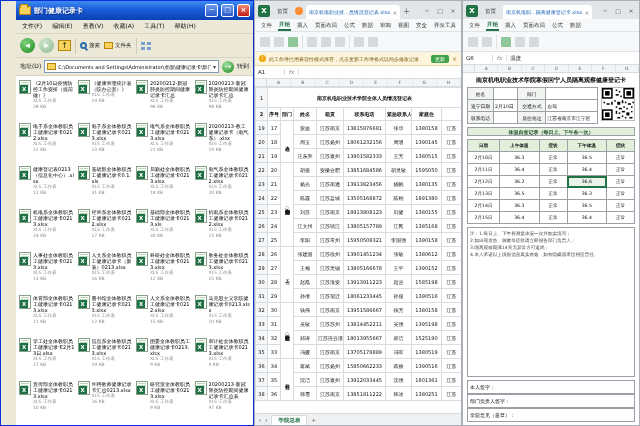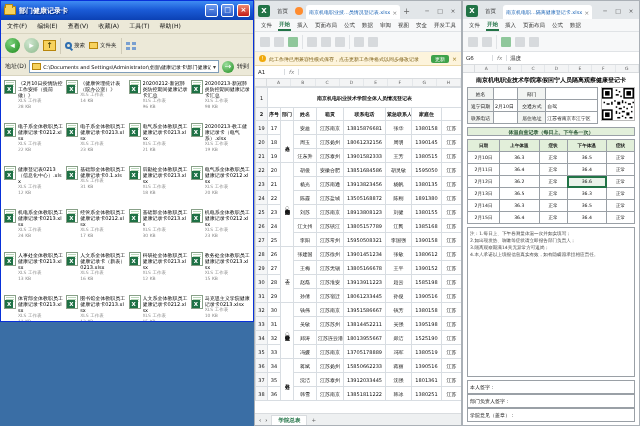--- a/index.html
+++ b/index.html
@@ -1,22 +1,22 @@
 <!DOCTYPE html>
 <html><head>
 <meta charset="utf-8">
 <style>
   *{margin:0;padding:0;box-sizing:border-box;}
   html,body{width:640px;height:426px;overflow:hidden;}
   body{font-family:"DejaVu Sans",sans-serif;background:#3a6ea5;}
   .stage{position:relative;width:640px;height:426px;overflow:hidden;}
 
   
-  .xp{position:absolute;left:0;top:0;width:254px;height:322px;display:flex;flex-direction:column;
-      border:1px solid #0831d9;background:#ece9d8;}
+  .xp{position:absolute;left:0;top:0;width:254px;height:426px;display:flex;flex-direction:column;
+      border:1px solid #0831d9;background:#ece9d8;padding-left:15px;}
   .xp-title{height:19px;flex:0 0 19px;display:flex;align-items:center;gap:3px;padding:0 3px;
       background:linear-gradient(180deg,#3f8cf3 0%,#1b5cd8 45%,#0b41b4 100%);}
   .folder-ico{width:12px;height:9px;background:#f7d25e;border:1px solid #b8860b;border-radius:1px;position:relative;}
   .folder-ico::before{content:"";position:absolute;top:-3px;left:0;width:6px;height:3px;background:#f7d25e;border:1px solid #b8860b;border-bottom:none;border-radius:1px 1px 0 0;}
   .xp-title .t{flex:1;color:#fff;font-size:7px;font-weight:bold;text-shadow:1px 1px 1px #06297a;white-space:nowrap;overflow:hidden;}
   .xp-btn{width:13px;height:13px;border:1px solid #fff;border-radius:2px;color:#fff;font-size:7px;
       line-height:11px;text-align:center;font-weight:bold;}
   .btn-min{background:linear-gradient(#6f9bee,#2a5cc8);} .btn-min::before{content:"─";}
   .btn-max{background:linear-gradient(#6f9bee,#2a5cc8);} .btn-max::before{content:"□";}
   .btn-close{background:linear-gradient(#ef8a70,#c11b17);} .btn-close::before{content:"×";}

